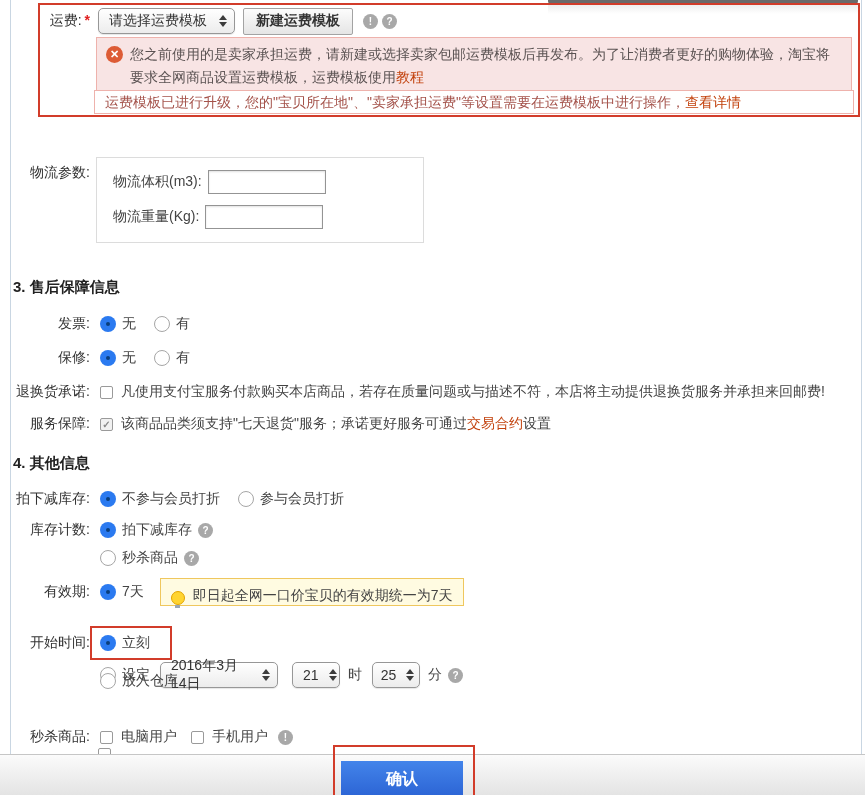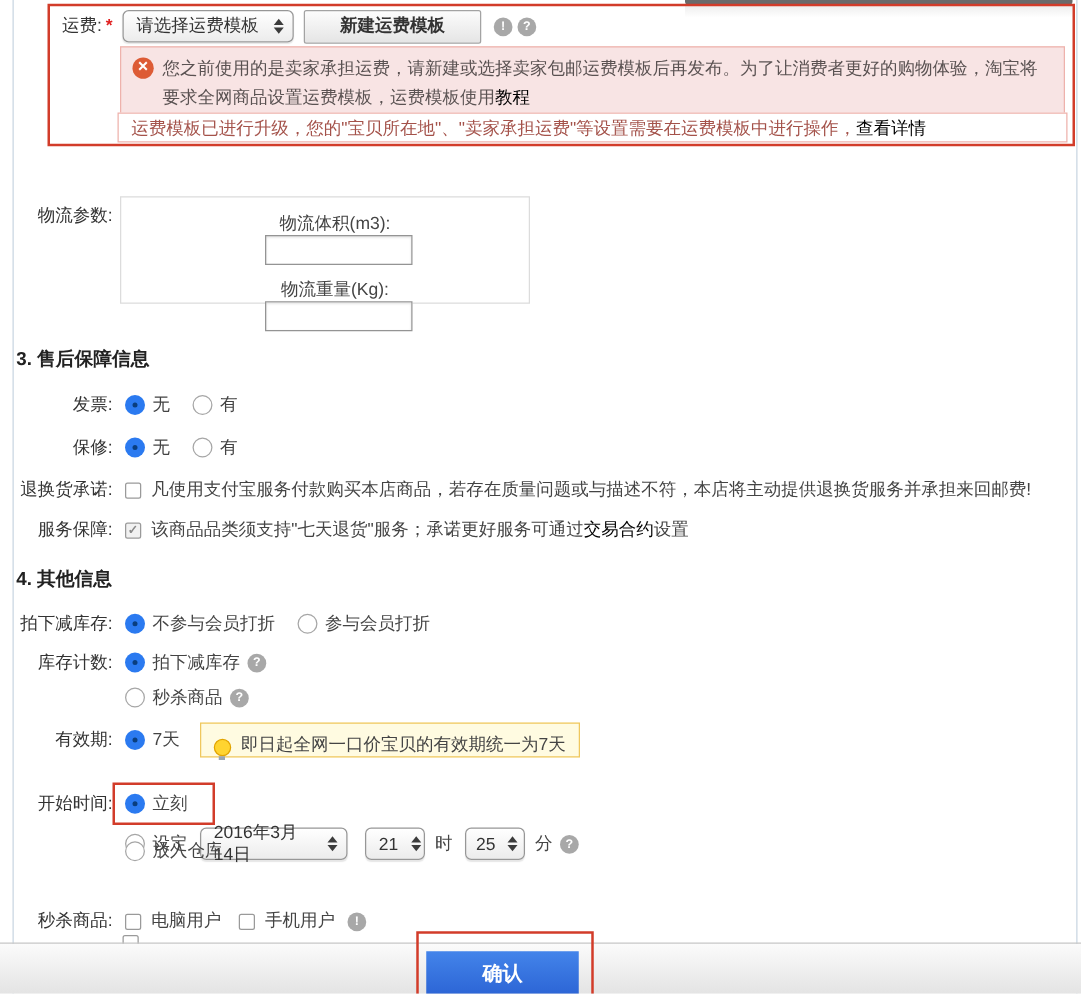--- a/index.html
+++ b/index.html
@@ -17,41 +17,41 @@
   .lbl{width:90px;text-align:right;flex:none;color:#333;}
   .req{color:#e02020;margin-left:3px;font-weight:bold;}
   .sel{display:inline-flex;align-items:center;height:26px;box-sizing:border-box;
        border:1px solid #979797;border-radius:5px;background:linear-gradient(#ffffff,#ececec);
        padding:0 7px 0 10px;color:#333;box-shadow:0 1px 1px rgba(0,0,0,.10);cursor:default;}
   .stepper{display:inline-flex;flex-direction:column;row-gap:2px;margin-left:10px;}
   .stepper i{width:0;height:0;border-left:4px solid transparent;border-right:4px solid transparent;}
   .stepper .up{border-bottom:5px solid #3c3c3c;}
   .stepper .down{border-top:5px solid #3c3c3c;}
   .btn-gray{display:inline-flex;align-items:center;height:27px;box-sizing:border-box;
-       padding:0 28px;border:1px solid #a3a3a3;border-radius:2px;font-weight:bold;color:#333;
+       padding:0 12px;border:1px solid #a3a3a3;border-radius:2px;font-weight:bold;color:#333;
        background:linear-gradient(#fcfcfc,#e5e5e5);}
   .ico{width:15px;height:15px;border-radius:50%;background:#a8a8a8;color:#fff;flex:none;
        font:bold 10px/15px "Liberation Sans",sans-serif;text-align:center;}
   .err-ico{width:17px;height:17px;border-radius:50%;background:#dd5b35;color:#fff;flex:none;
        font:bold 11px/17px "Liberation Sans",sans-serif;text-align:center;margin:3px 7px 0 0;}
   .alert{position:absolute;left:96px;top:37px;width:756px;box-sizing:border-box;min-height:50px;
        background:#f8e4e4;border:1px solid #eeb2ac;padding:5px 9px;display:flex;align-items:flex-start;
        line-height:23px;color:#5a5252;}
   .notice{position:absolute;left:94px;top:90px;width:760px;box-sizing:border-box;height:24px;
        background:#fff;border:1px solid #eeb2ac;line-height:22px;padding-left:10px;color:#a4524a;}
-  .link{color:#000000;cursor:pointer;}
+  .link{color:#c2410c;cursor:pointer;}
   .cb{width:13px;height:13px;box-sizing:border-box;border:1px solid #9a9a9a;border-radius:2px;
       background:#fff;flex:none;}
   .cb.checked{background:#f1f1f1;color:#888;font:bold 10px/11px "Liberation Sans",sans-serif;text-align:center;}
   .radio{width:16px;height:16px;box-sizing:border-box;border-radius:50%;background:#fff;
       border:1px solid #a6a6a6;flex:none;}
   .radio.on{background:#2b7af0;border:none;position:relative;}
   .radio.on::after{content:'';position:absolute;left:6px;top:6px;width:4px;height:4px;border-radius:50%;background:#0a3e7e;}
   .box{position:absolute;left:96px;top:157px;width:326px;height:84px;border:1px solid #dcdcdc;background:#fff;}
-  .box-row{display:flex;align-items:center;margin:12px 0 0 16px;flex-direction:column;}
+  .box-row{display:flex;align-items:center;margin:12px 0 0 16px;}
   .txtin{width:112px;height:20px;border:1px solid #949494;box-shadow:inset 0 1px 2px rgba(0,0,0,.12);
       margin-left:6px;background:#fff;}
   .sec-title{position:absolute;left:13px;font-size:15px;font-weight:bold;color:#222;}
   .tip{display:inline-flex;align-items:flex-end;height:28px;box-sizing:border-box;margin-left:16px;
       background:#fffbe1;border:1px solid #efc75e;padding:0 10px;color:#444;}
   .bulb{width:12px;height:12px;border-radius:50%;background:#ffd430;border:1px solid #e2a400;
       position:relative;margin-right:8px;flex:none;}
   .bulb::after{content:'';position:absolute;left:3px;bottom:-4px;width:5px;height:3px;background:#9aa6b2;}
   .footer{position:absolute;left:0;top:754px;width:865px;height:41px;
       background:linear-gradient(#fbfbfb,#e3e3e3);border-top:1px solid #c6c6c6;}

